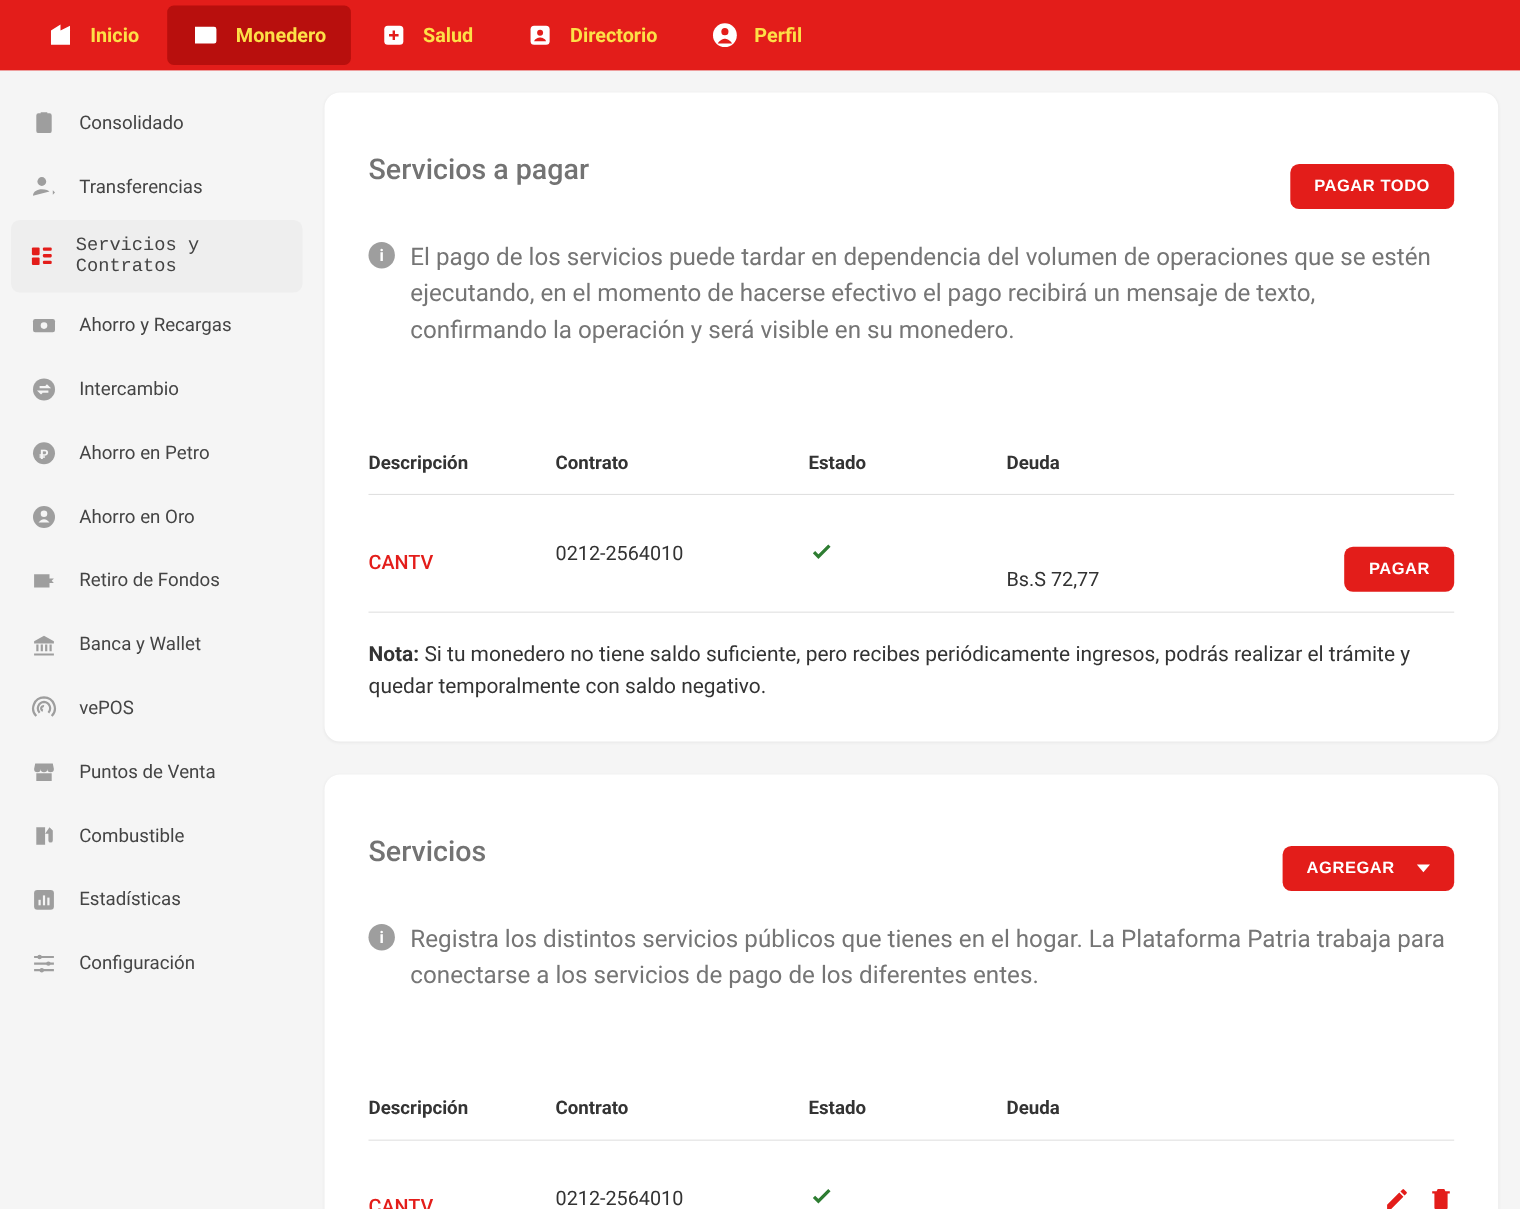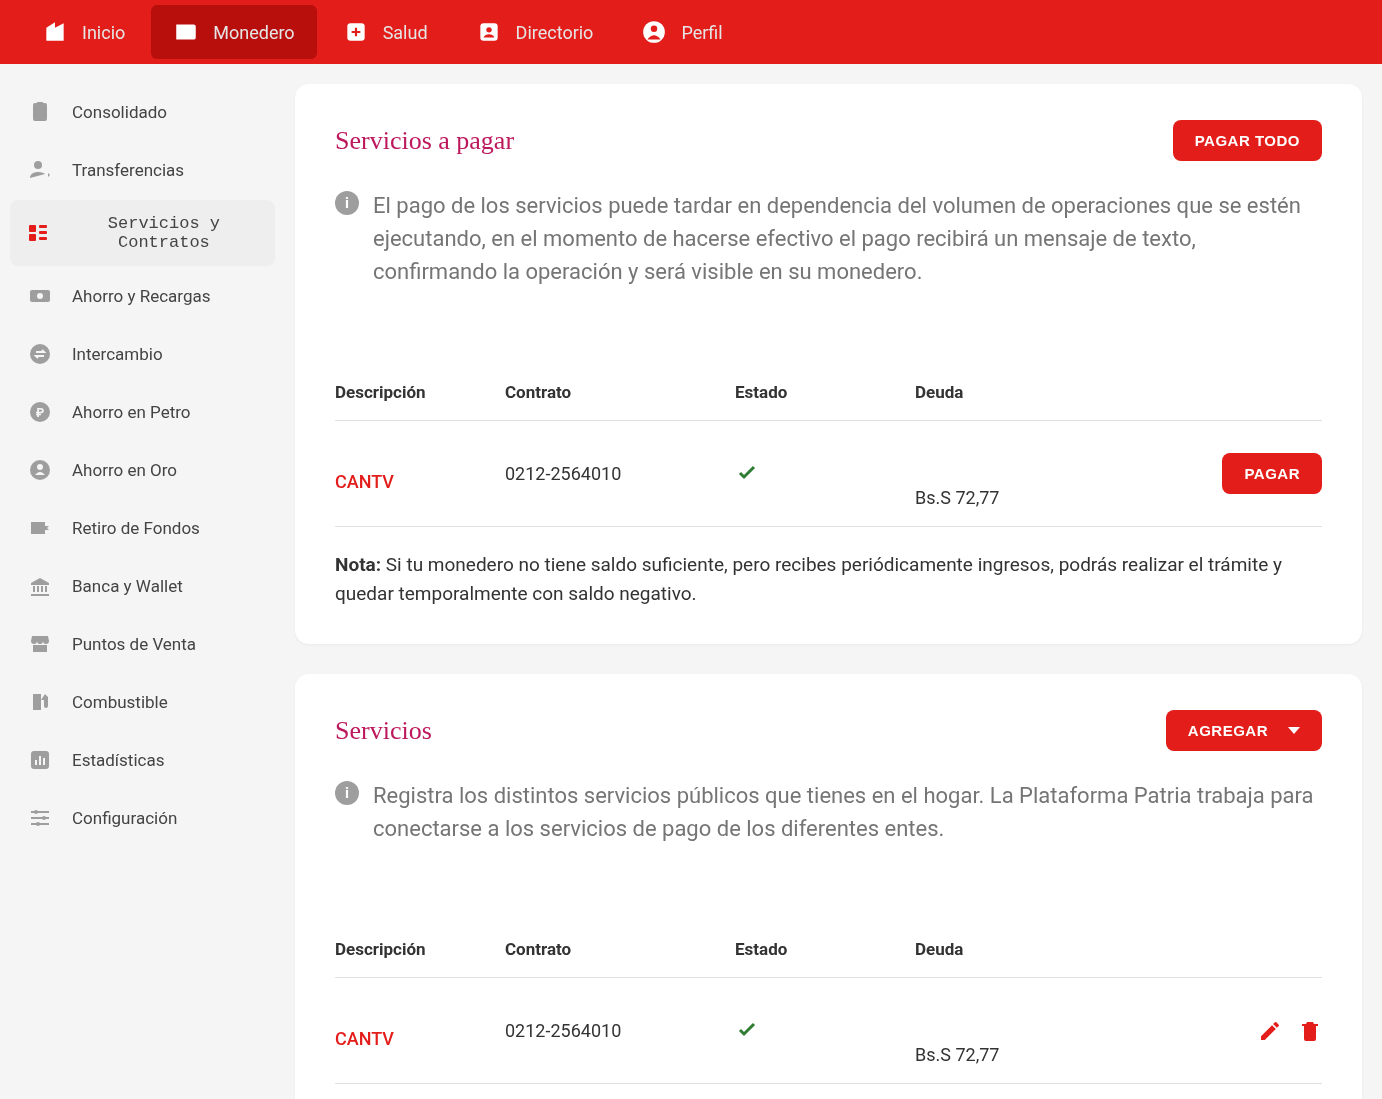--- a/index.html
+++ b/index.html
@@ -11,27 +11,27 @@
 .topnav {
   background: #e31d1a;
   height: 64px;
   display: flex;
   align-items: center;
   padding: 0 20px;
 }
 .topnav-item {
   display: flex;
   align-items: center;
-  color: #e5e5e5;
+  color: #fde047;
   padding: 14px 22px;
   margin-right: 4px;
   cursor: pointer;
   border-radius: 6px;
   font-size: 18px;
-  font-weight: 400;
+  font-weight: 700;
 }
 .topnav-item.active {
   background: #b80f0d;
 }
 .topnav-item .icon {
   width: 26px;
   height: 26px;
   margin-right: 14px;
   display: flex;
   align-items: center;
@@ -48,21 +48,20 @@
   padding: 20px 10px;
   flex-shrink: 0;
 }
 .sidebar-item {
   display: flex;
   align-items: center;
   padding: 14px 16px;
   cursor: pointer;
   border-radius: 8px;
   margin-bottom: 2px;
-  text-align: center;
 }
 .sidebar-item.active { background: #eee; font-family: Liberation Mono, monospace; }
 .sidebar-item .icon {
   width: 28px;
   height: 28px;
   margin-right: 18px;
   display: flex;
   align-items: center;
   justify-content: center;
 }
@@ -86,35 +85,35 @@
 }
 .card-header {
   display: flex;
   justify-content: space-between;
   align-items: center;
   margin-bottom: 28px;
 }
 .card-title {
   font-size: 26px;
   font-weight: 500;
-  color: #be185d;
-  font-family: Liberation Serif, serif;
+  color: #737373;
 }
 .btn {
   background: #e31d1a;
   color: #fff;
   border: none;
   padding: 12px 22px;
   border-radius: 8px;
   font-size: 15px;
   font-weight: 700;
   letter-spacing: 0.5px;
   cursor: pointer;
   display: flex;
   align-items: center;
+  margin-top: 29px;
 }
 .btn-dropdown .chev {
   margin-left: 20px;
   width: 0; height: 0;
   border-left: 6px solid transparent;
   border-right: 6px solid transparent;
   border-top: 7px solid #fff;
 }
 .info-row {
   display: flex;
@@ -303,20 +302,28 @@
         </span>
       <span class="label">Retiro de Fondos</span>
     </div>
     <div class="sidebar-item">
       <span class="icon">
           <svg viewBox="0 0 24 24">
             <path d="M3 9l9-5 9 5v2H3zM5 12h2v6H5zm4 0h2v6H9zm4 0h2v6h-2zm4 0h2v6h-2zM3 20h18v2H3z"></path>
           </svg>
         </span>
       <span class="label">Banca y Wallet</span>
+    </div>
+    <div class="sidebar-item">
+      <span class="icon">
+          <svg viewBox="0 0 24 24">
+            <path d="M12 2a10 10 0 00-7 17M12 6a6 6 0 00-4 10M12 10a2 2 0 00-1 4M12 2a10 10 0 017 17M12 6a6 6 0 014 10" fill="none" stroke="#9e9e9e" stroke-width="2"></path>
+          </svg>
+        </span>
+      <span class="label">vePOS</span>
     </div>
     <div class="sidebar-item">
       <span class="icon">
           <svg viewBox="0 0 24 24">
             <path d="M4 4h16l1 5a3 3 0 01-6 0 3 3 0 01-6 0 3 3 0 01-6 0zM5 13h14v7H5z"></path>
           </svg>
         </span>
       <span class="label">Puntos de Venta</span>
     </div>
     <div class="sidebar-item">

